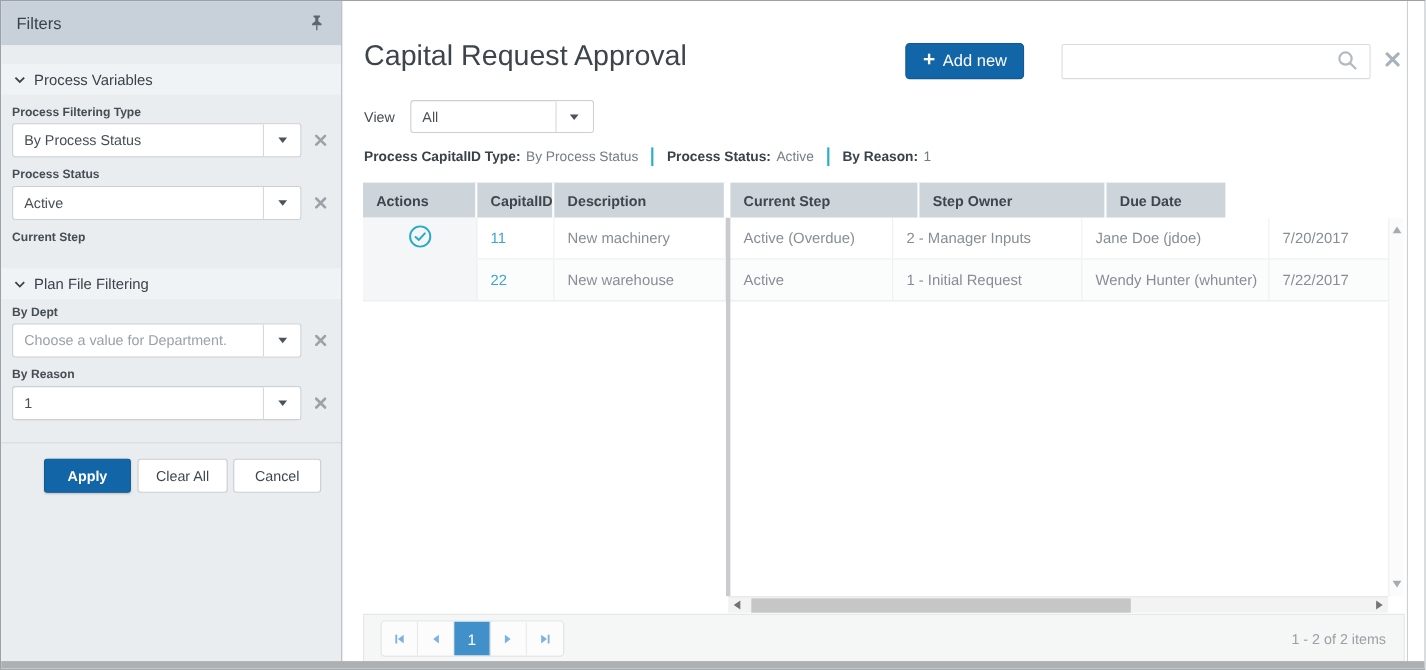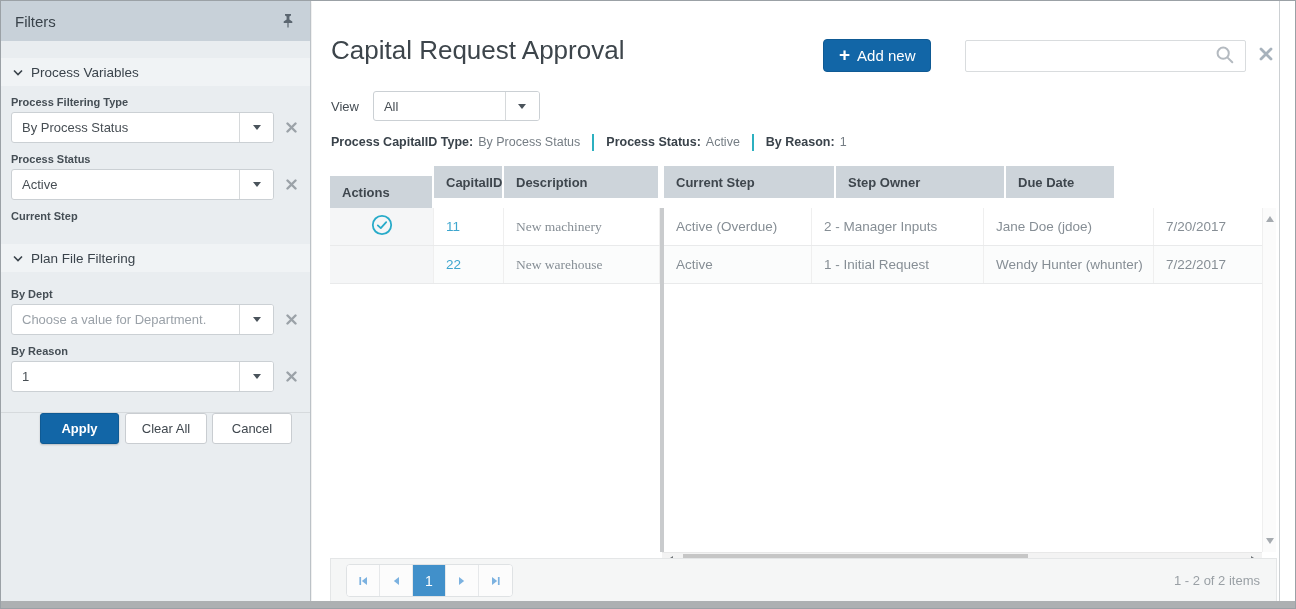--- a/index.html
+++ b/index.html
@@ -19,21 +19,21 @@
   .sb-label { font-size:11px; font-weight:bold; color:#454e55; margin:10px 0 4px 0; }
   .combo-row { display:flex; align-items:center; }
   .combo { width:263px; height:31px; background:#fff; border:1px solid #cbd0d4; border-radius:3px;
            display:flex; align-items:center; overflow:hidden; cursor:pointer; }
   .combo-value { flex:1; font-size:13px; color:#474e54; padding:0 10px; white-space:nowrap; overflow:hidden; }
   .combo-value.ph { color:#9aa1a8; }
   .combo-btn { width:34px; height:100%; border-left:1px solid #d6d9db; display:flex; align-items:center; justify-content:center; background:#fff; }
   .tri-down { width:0; height:0; border-left:4px solid transparent; border-right:4px solid transparent; border-top:5px solid #4a535b; }
   .clear-x { width:16px; height:16px; margin-left:9px; display:flex; align-items:center; justify-content:center; cursor:pointer; }
   .sb-divider { margin-top:20px; border-top:1px solid #d6dadd; }
-  .sb-buttons { position:relative; height:32px; }
+  .sb-buttons { position:relative; margin-top:14px; height:32px; }
   .btn { position:absolute; height:31px; border-radius:3px; font-size:13px; display:flex; align-items:center; justify-content:center; cursor:pointer; }
   .btn-apply { left:39px; width:79px; background:#1266a7; border:1px solid #0f5a94; color:#fff; font-weight:bold; box-shadow:0 1px 2px rgba(0,0,0,.2); }
   .btn-plain { background:#fff; border:1px solid #c9cdd1; color:#3f474e; }
   .btn-clear { left:124px; width:82px; }
   .btn-cancel { left:211px; width:80px; }
 
   
   .main { position:absolute; left:311px; top:0; width:968px; height:601px; background:#fff; }
   .page-title { position:absolute; left:19px; top:34px; font-size:26px; color:#3d454b; font-weight:400; }
   .add-btn { position:absolute; left:511px; top:38px; height:33px; padding:0 15px; background:#1266a7; border:1px solid #0f5a94;
@@ -61,23 +61,23 @@
   .gh-cell { height:32px; background:#cdd4da; border-right:2px solid #fff; display:flex; align-items:center;
              padding:0 12px; font-size:13px; font-weight:bold; color:#3e464d; cursor:pointer; }
   .gh-spacer { width:4px; background:#fff; border:none; padding:0; cursor:default; }
   .gbody { position:relative; width:946px; height:344px; background:#fff; }
   .grow { display:flex; width:932px; height:38px; border-bottom:1px solid #e9eaeb; background:#fff; }
   .grow.alt { background:#fbfcfc; }
   .gcell { display:flex; align-items:center; padding:0 12px; font-size:13.5px; color:#868e95;
            border-right:1px solid #efefef; white-space:nowrap; overflow:hidden; }
   .gcell.actions { justify-content:center; background:#f5f6f7; }
   .gcell.id a { color:#3ea6ce; text-decoration:none; cursor:pointer; }
-  .w-actions{width:104px;} .w-id{width:70px;} .w-desc{width:156px;font-family:Liberation Serif, serif;} .w-state{width:148px;}
+  .w-actions{width:104px;} .w-id{width:70px;} .w-desc{width:156px;} .w-state{width:148px;}
   .w-step{width:172px;} .w-owner{width:170px;} .w-due{width:108px; border-right:none;}
-  .hw-actions{width:104px;margin-top:10px;} .hw-id{width:70px;} .hw-desc{width:156px;} .hw-state{width:148px;}
+  .hw-actions{width:104px;} .hw-id{width:70px;} .hw-desc{width:156px;} .hw-state{width:148px;}
   .hw-step{width:172px;} .hw-owner{width:170px;} .hw-due{width:108px; border-right:none;}
   .frozen-divider { position:absolute; left:330px; top:0; width:4px; height:344px; background:#c9cbcd; }
   .vscroll { position:absolute; right:0; top:0; width:14px; height:344px; background:#fbfbfb; border-left:1px solid #efefef; }
   .vs-up, .vs-down { position:absolute; left:3px; width:0; height:0; border-left:4px solid transparent; border-right:4px solid transparent; cursor:pointer; }
   .vs-up { top:8px; border-bottom:6px solid #a6abb0; }
   .vs-down { bottom:8px; border-top:6px solid #a6abb0; }
   .hscroll { position:relative; margin-left:332px; width:600px; height:15px; background:#f3f3f3; border-top:1px solid #e8e8e8; }
   .hs-left, .hs-right { position:absolute; top:3px; width:0; height:0; border-top:4.5px solid transparent; border-bottom:4.5px solid transparent; cursor:pointer; }
   .hs-left { left:5px; border-right:6px solid #707578; }
   .hs-right { right:5px; border-left:6px solid #707578; }
@@ -163,21 +163,21 @@
     <div class="sb-section" style="margin-top:22px">
       <span class="chev">
         <svg width="10" height="7" viewBox="0 0 10 7">
             <polyline points="1,1.5 5,5.5 9,1.5" fill="none" stroke="#39424a" stroke-width="1.6"></polyline>
           </svg>
       </span>
       <span class="sb-section-label">Plan File Filtering</span>
     </div>
 
     <div class="sb-field">
-      <div class="sb-label" style="margin-top:16px">By Dept</div>
+      <div class="sb-label" style="margin-top:6px">By Dept</div>
       <div class="combo-row">
         <div class="combo">
           <span class="combo-value ph">Choose a value for Department.</span>
           <span class="combo-btn">
               <span class="tri-down"></span>
             </span>
         </div>
         <span class="clear-x">
           <svg width="11" height="11" viewBox="0 0 11 11">
               <path d="M1.5 1.5 9.5 9.5 M9.5 1.5 1.5 9.5" stroke="#9ba2a8" stroke-width="2.4" stroke-linecap="round"></path>

